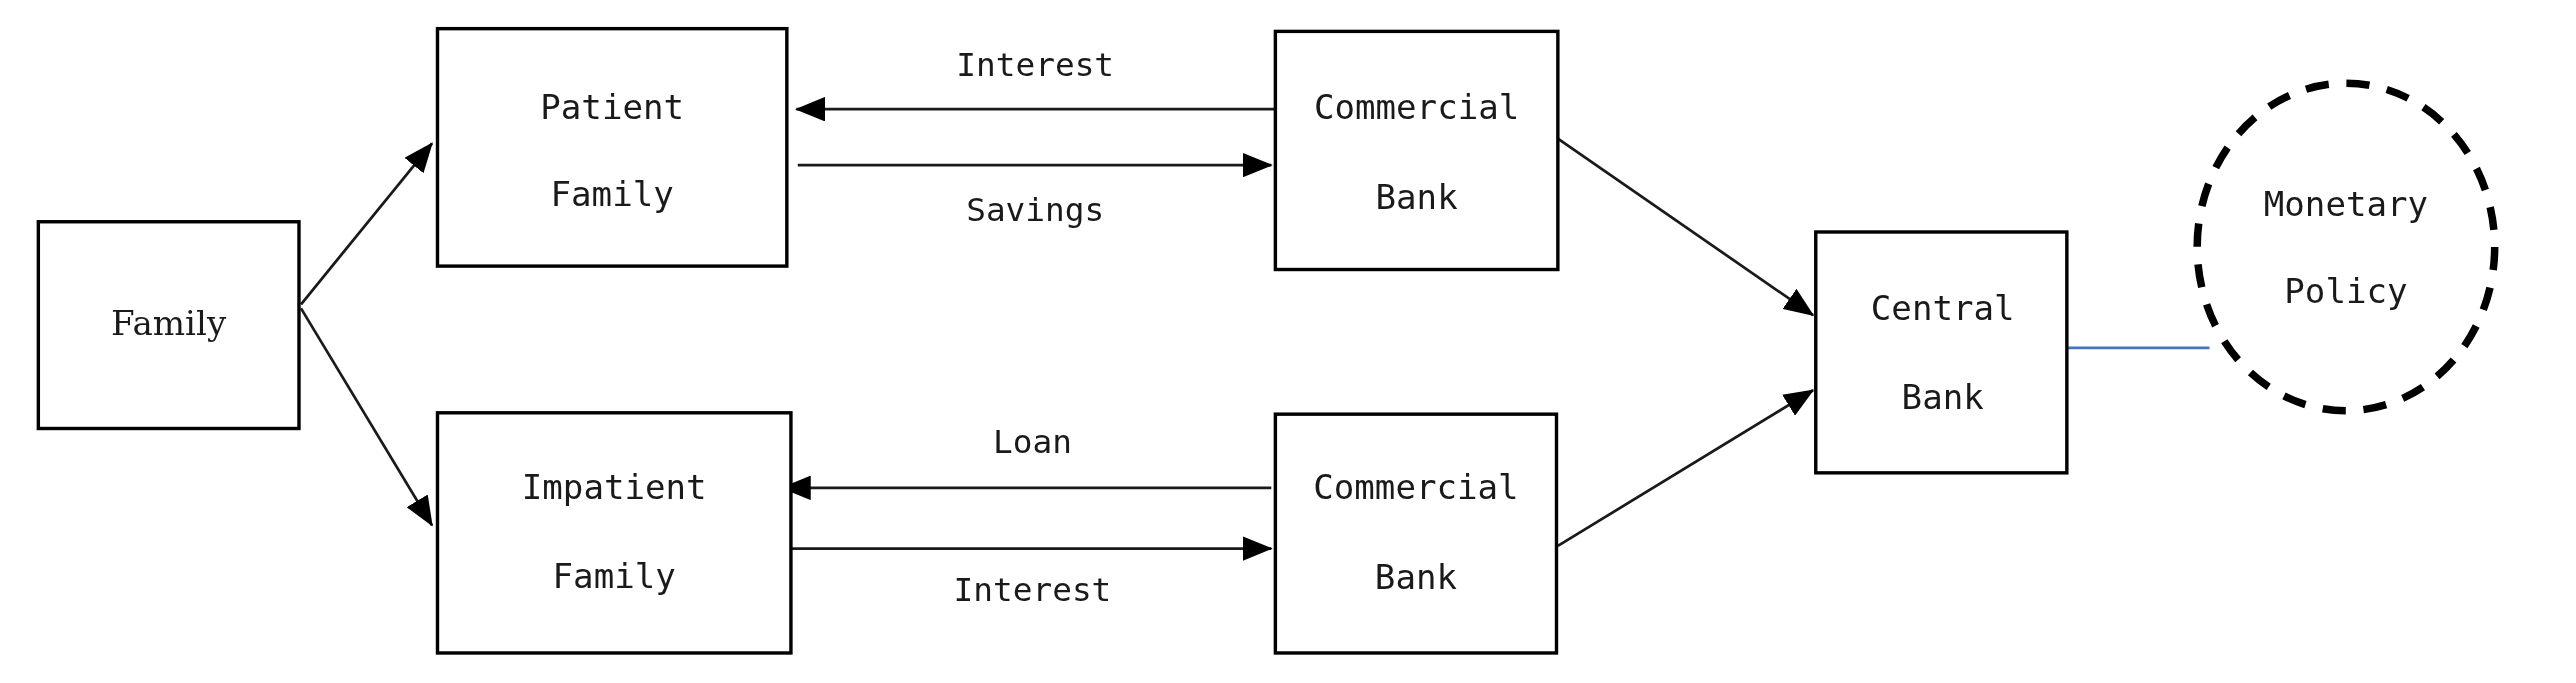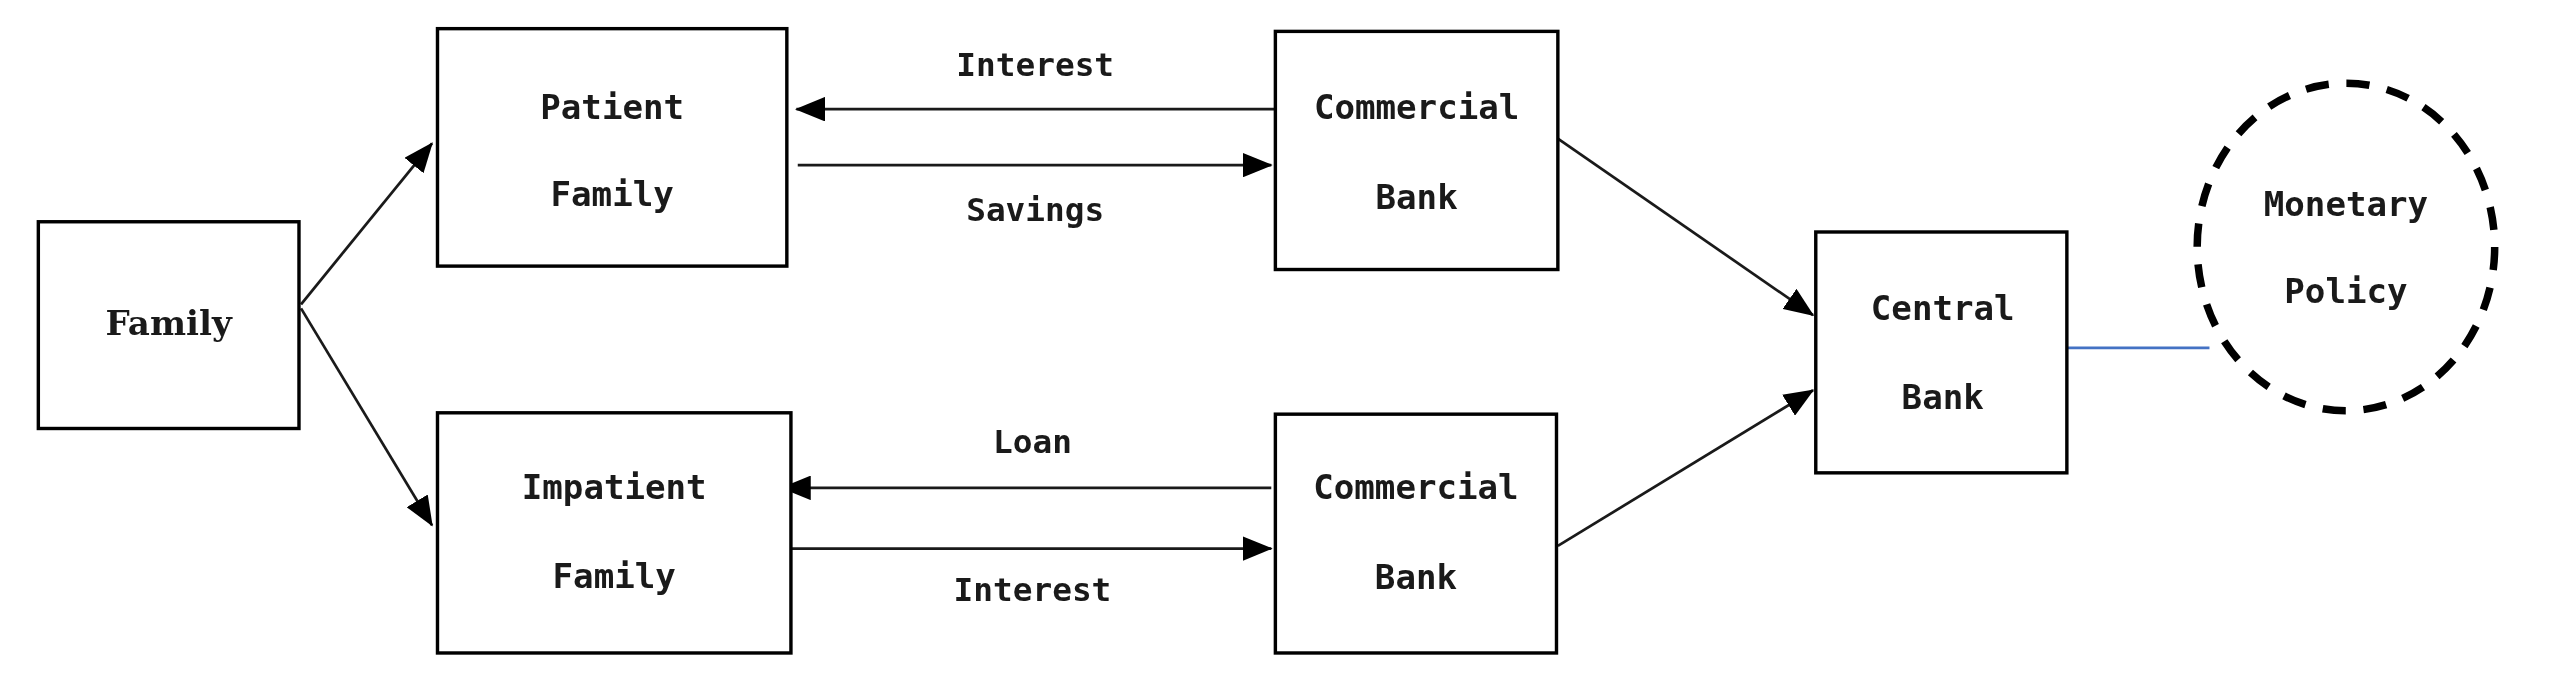--- a/index.html
+++ b/index.html
@@ -10,21 +10,20 @@
   }
   body {
     font-family: "DejaVu Sans Mono", monospace;
   }
   #diagram-root {
     position: relative;
     width: 2576px;
     height: 683px;
     background: #ffffff;
     overflow: hidden;
-    font-weight: bold;
   }
   svg.canvas {
     display: block;
     width: 2576px;
     height: 683px;
   }
   .box-rect {
     fill: #ffffff;
     stroke: #000000;
     stroke-width: 5;

